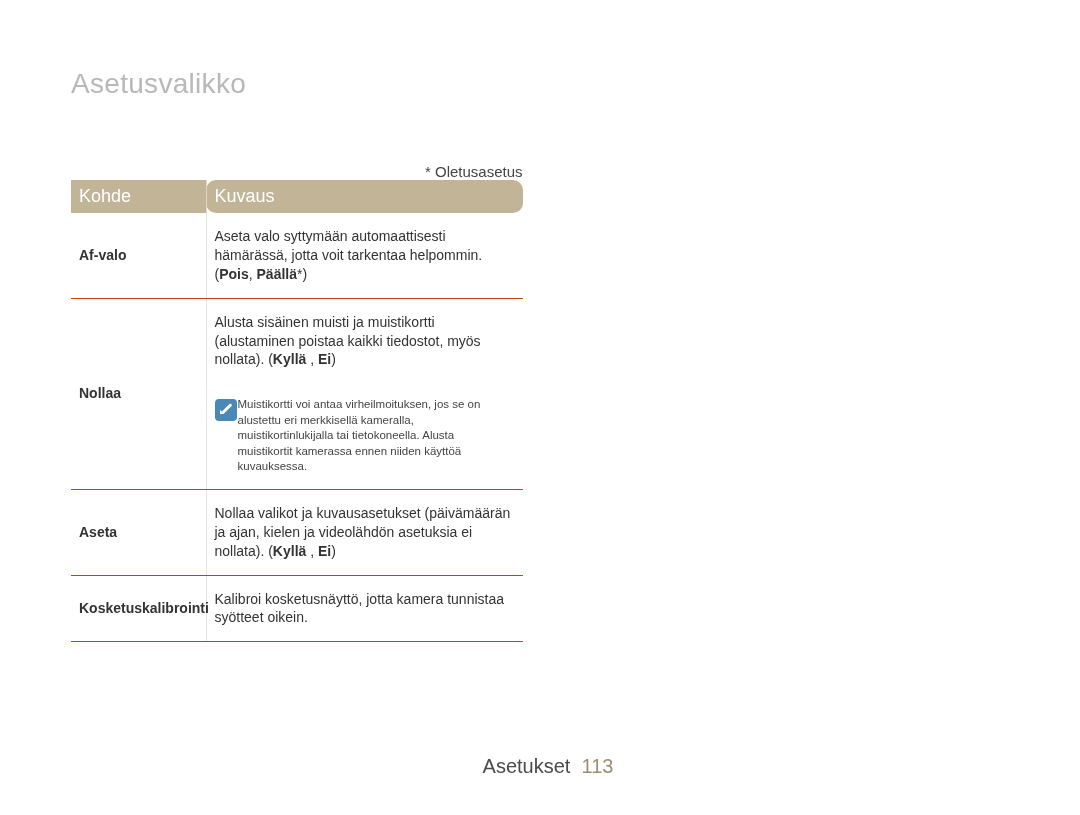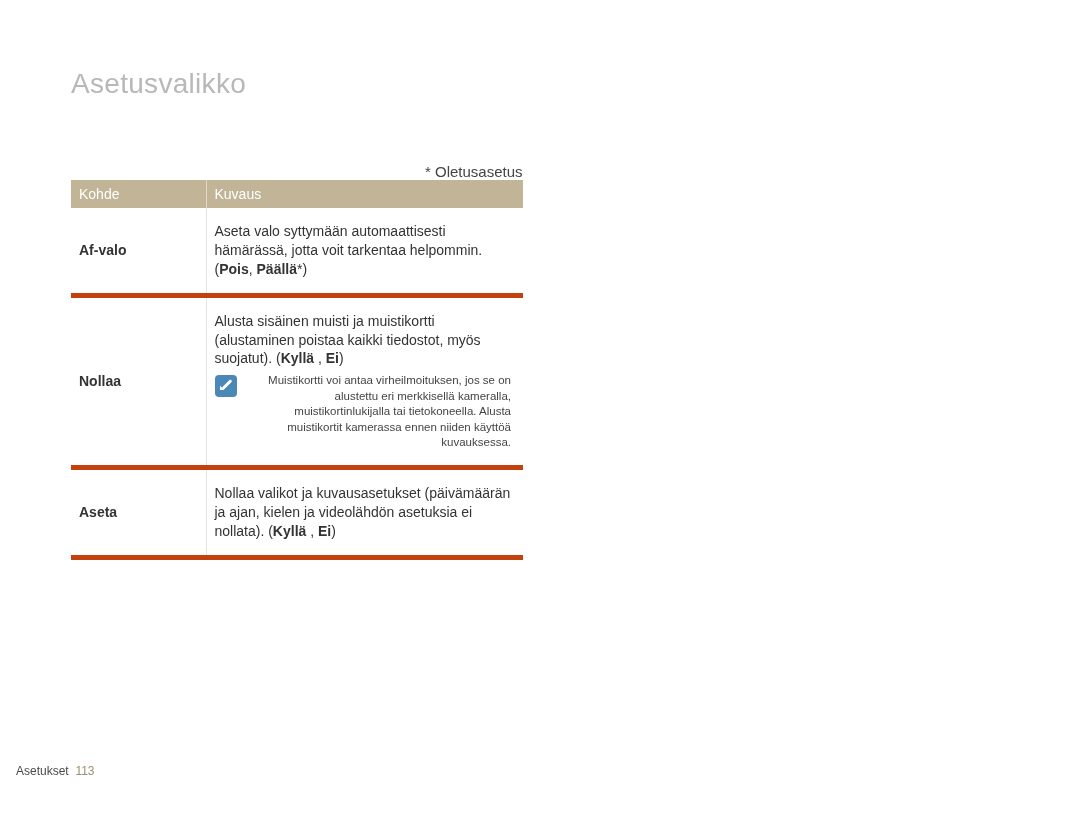--- a/index.html
+++ b/index.html
@@ -32,51 +32,50 @@
     left: 71px;
     top: 180px;
     width: 452px;
     border-collapse: collapse;
     table-layout: fixed;
   }
   .table th {
     background: #c1b497;
     color: #ffffff;
     font-weight: 400;
-    font-size: 14px;
+    font-size: 18px;
     text-align: left;
     padding: 6px 8px 6px 8px;
     border-right: 1px solid #e0d9c8;
   }
-  .table th:last-child { border-right: none; }
+  .table th:last-child { border-right: none; border-radius: 10px; }
   .col-label { width: 135px; }
   .col-desc { width: 317px; }
   .table td {
-    border-bottom: 5px solid #c2410c;
+    border-bottom: 1px solid #c2410c;
     padding: 14px 8px 14px 8px;
     vertical-align: middle;
     font-size: 14px;
     line-height: 1.35;
     color: #333;
   }
   .table td.label {
     font-weight: bold;
     vertical-align: middle;
     border-right: 1px solid #e5e5e5;
   }
   .bold-inline { font-weight: bold; }
   .plain-inline { font-weight: normal; }
 
   .note-box {
     display: flex;
     align-items: flex-start;
     gap: 1px;
-    margin-top: 5px;
+    margin-top: 28px;
     padding: 0px 4px 0px 0px;
-    text-align: right;
   }
   .note-icon {
     flex-shrink: 0;
     width: 22px;
     height: 22px;
     border-radius: 4px;
     background: #4a88b8;
     position: relative;
     margin-top: 2px;
   }
@@ -107,22 +106,22 @@
     font-size: 11.5px;
     line-height: 1.35;
     color: #444;
   }
 
   .footer {
     position: absolute;
     left: 16px;
     right: 0;
     bottom: 37px;
-    text-align: left;
-    font-size: 12px;
+    text-align: center;
+    font-size: 20px;
     color: #4a4a4a;
   }
   .footer .page-num {
     color: #9c8f6f;
   }
 </style>
 </head>
 <body>
 
 <div class="page-title">Asetusvalikko</div>
@@ -145,33 +144,37 @@
     <tr>
       <td class="label">Af-valo</td>
       <td>
         <span class="plain-inline">Aseta valo syttymään automaattisesti hämärässä, jotta voit tarkentaa helpommin. (</span><span class="bold-inline">Pois</span><span class="plain-inline">, </span><span class="bold-inline">Päällä</span><span class="plain-inline">*</span><span class="plain-inline">)</span>
       </td>
     </tr>
 
     <tr>
       <td class="label">Nollaa</td>
       <td>
-        <span class="plain-inline">Alusta sisäinen muisti ja muistikortti (alustaminen poistaa kaikki tiedostot, myös suojatut). (</span><span class="bold-inline">Kyllä </span><span class="plain-inline">, </span><span class="bold-inline">Ei</span><span class="plain-inline">)</span>
+        <span class="plain-inline">Alusta sisäinen muisti ja muistikortti (alustaminen poistaa kaikki tiedostot, myös nollata). (</span><span class="bold-inline">Kyllä </span><span class="plain-inline">, </span><span class="bold-inline">Ei</span><span class="plain-inline">)</span>
         <div class="note-box">
           <div class="note-icon"></div>
           <div class="note-text">Muistikortti voi antaa virheilmoituksen, jos se on alustettu eri merkkisellä kameralla, muistikortinlukijalla tai tietokoneella. Alusta muistikortit kamerassa ennen niiden käyttöä kuvauksessa.</div>
         </div>
       </td>
     </tr>
 
     <tr>
       <td class="label">Aseta</td>
       <td>
         <span class="plain-inline">Nollaa valikot ja kuvausasetukset (päivämäärän ja ajan, kielen ja videolähdön asetuksia ei nollata). (</span><span class="bold-inline">Kyllä </span><span class="plain-inline">, </span><span class="bold-inline">Ei</span><span class="plain-inline">)</span>
       </td>
     </tr>
 
+    <tr>
+      <td class="label">Kosketuskalibrointi</td>
+      <td>Kalibroi kosketusnäyttö, jotta kamera tunnistaa syötteet oikein.</td>
+    </tr>
   </tbody>
 </table>
 
 <div class="footer">
   <span>Asetukset</span>&nbsp;&nbsp;<span class="page-num">113</span>
 </div>
 
 </body></html>

